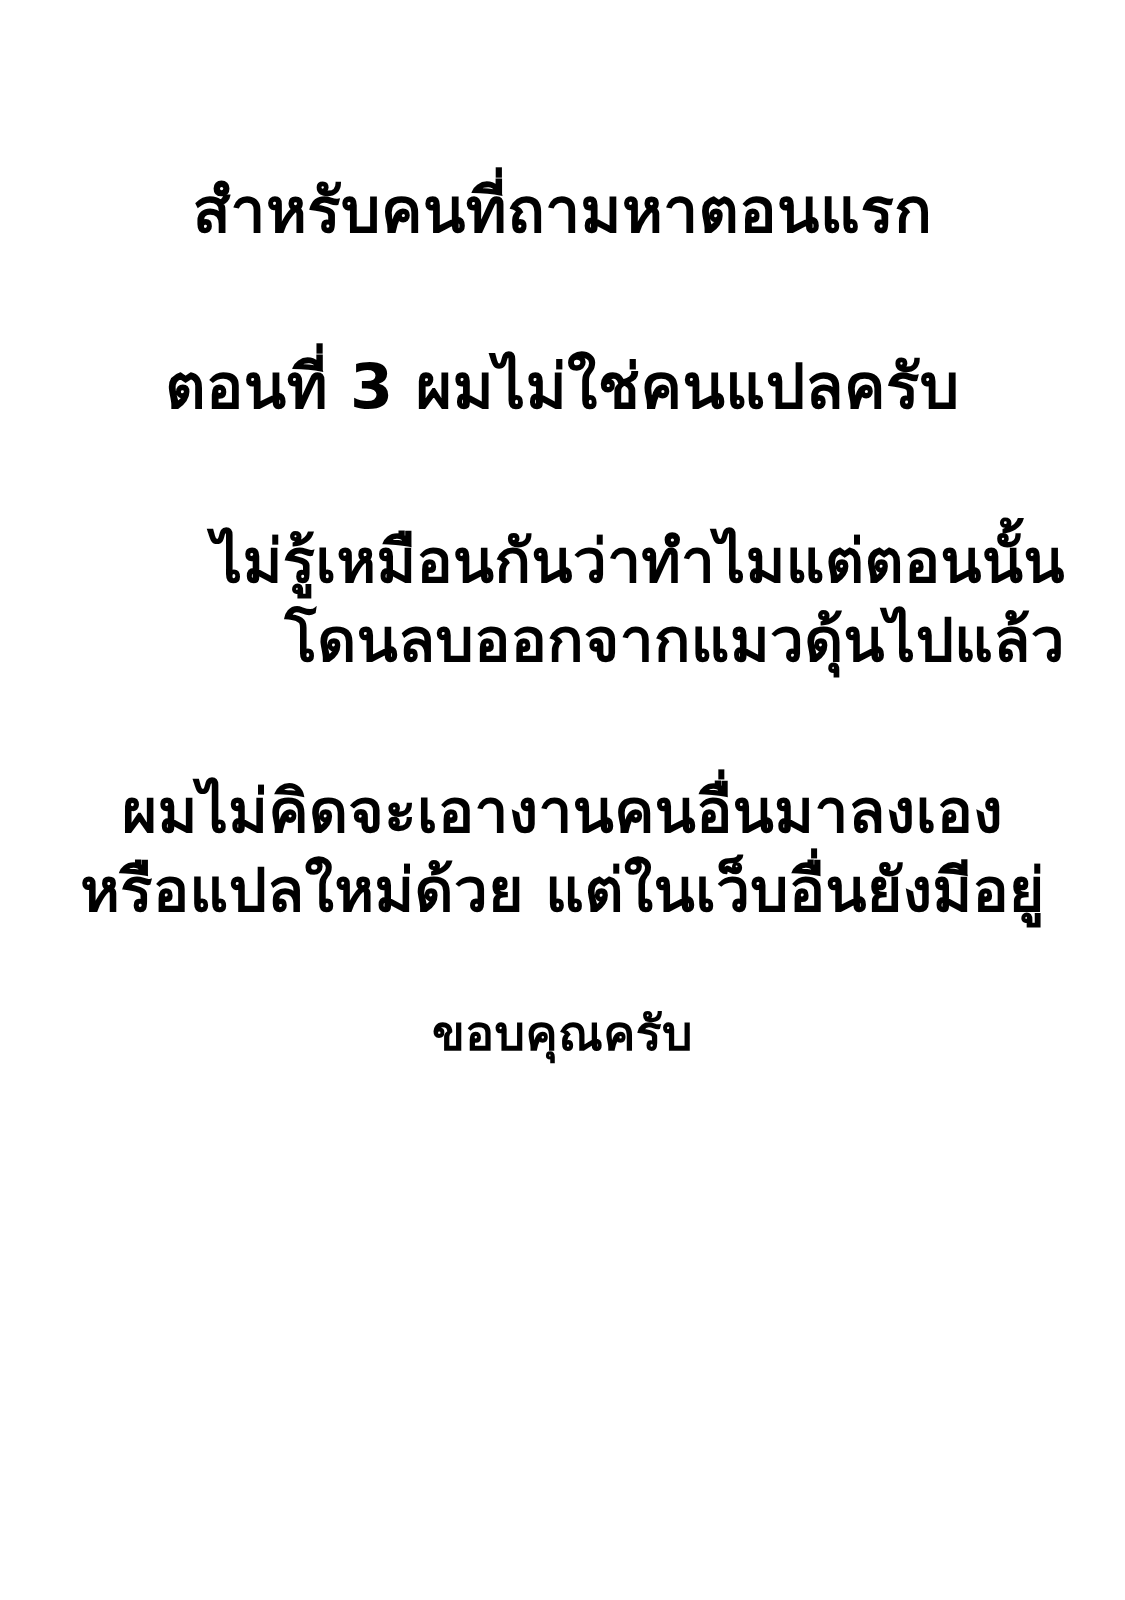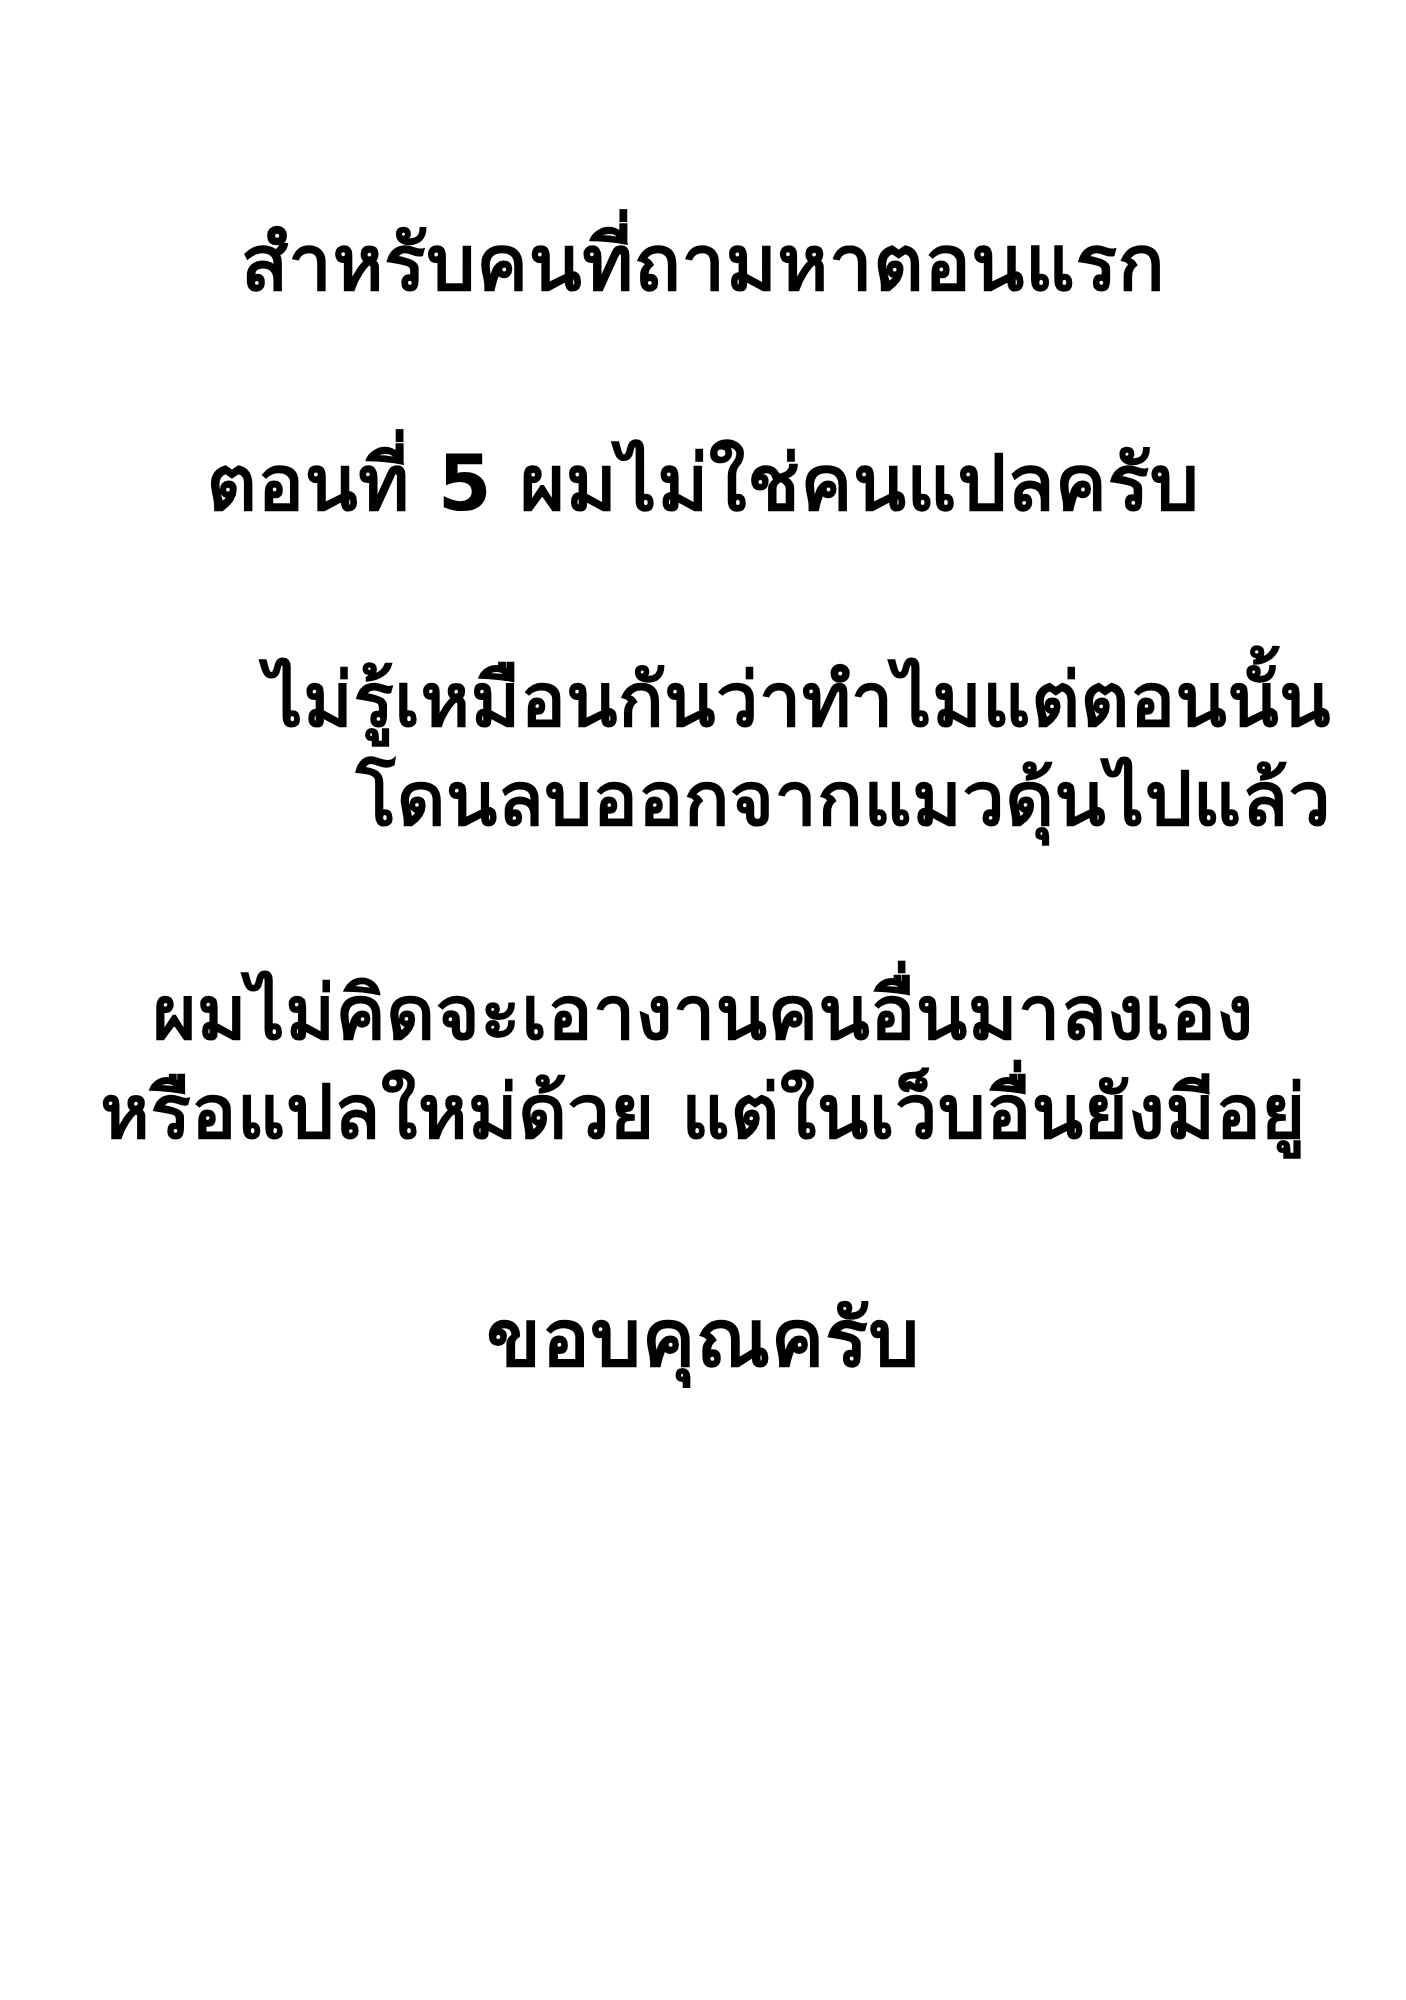--- a/index.html
+++ b/index.html
@@ -29,27 +29,27 @@
     width: 100%;
     text-align: center;
     font-weight: 700;
     line-height: 1.32;
     letter-spacing: 0.5px;
     white-space: pre-line;
   }
   .p1 { font-size: 62px; margin-bottom: 94px; }
   .p2 { font-size: 62px; margin-bottom: 94px; }
   .p3 { font-size: 60px; margin-bottom: 92px; text-align: right; }
-  .p4 { font-size: 60px; margin-bottom: 100px; }
-  .p5 { font-size: 64px; margin-bottom: 2px; }
+  .p4 { font-size: 60px; margin-bottom: 72px; }
+  .p5 { font-size: 48px; margin-bottom: 2px; }
 </style>
 </head>
 <body>
 
 <div class="page">
   <div class="para p1">สำหรับคนที่ถามหาตอนแรก</div>
-  <div class="para p2">ตอนที่ 5 ผมไม่ใช่คนแปลครับ</div>
+  <div class="para p2">ตอนที่ 3 ผมไม่ใช่คนแปลครับ</div>
   <div class="para p3">ไม่รู้เหมือนกันว่าทำไมแต่ตอนนั้น
 โดนลบออกจากแมวดุ้นไปแล้ว</div>
   <div class="para p4">ผมไม่คิดจะเอางานคนอื่นมาลงเอง
 หรือแปลใหม่ด้วย แต่ในเว็บอื่นยังมีอยู่</div>
   <div class="para p5">ขอบคุณครับ</div>
 </div>
 
 </body></html>

